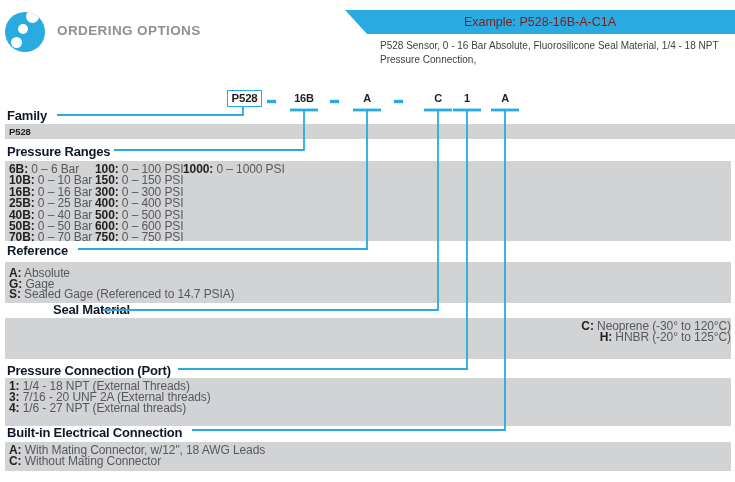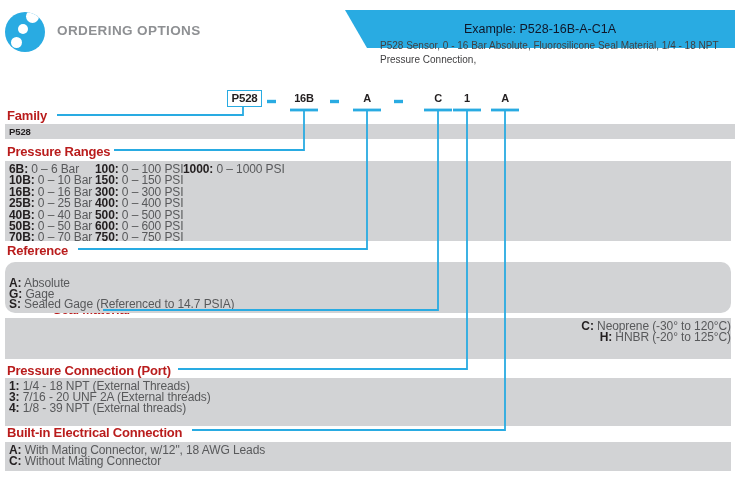--- a/index.html
+++ b/index.html
@@ -7,44 +7,44 @@
         font-family:"Liberation Sans",sans-serif;color:#231F20;}
   
   .logo{position:absolute;left:5px;top:12px;width:40px;height:40px;border-radius:50%;
         background:#29ABE2;overflow:hidden;}
   .logo .dot{position:absolute;background:#fff;border-radius:50%;}
   .dot-a{width:13px;height:13px;left:21px;top:-2px;}
   .dot-b{width:10px;height:10px;left:13px;top:12px;}
   .dot-c{width:11px;height:11px;left:6px;top:25px;}
   .page-title{position:absolute;left:57px;top:23px;font-size:13.5px;font-weight:bold;
         color:#8E9093;letter-spacing:.4px;}
-  .banner{position:absolute;left:345px;top:10px;width:390px;height:38px;background:#29ABE2;
+  .banner{position:absolute;left:345px;top:10px;width:390px;height:24px;background:#29ABE2;
         clip-path:polygon(0 0,100% 0,100% 100%,22px 100%);
         display:flex;align-items:center;justify-content:center;
-        color:#0f172a;font-size:12.5px;}
+        color:#7f1d1d;font-size:12.5px;}
   .banner-desc{position:absolute;left:380px;top:39px;width:352px;font-size:10px;
         line-height:13.5px;color:#414042;}
   
   .pn-box{position:absolute;left:227px;top:90px;width:33px;height:15px;border:1.6px solid #29ABE2;
         font-size:11.5px;font-weight:bold;text-align:center;line-height:15px;letter-spacing:-.2px;}
   .pn-code{position:absolute;top:90px;width:40px;font-size:11px;font-weight:bold;
         text-align:center;line-height:16px;letter-spacing:-.2px;}
   .pn-16b{left:284px;} .pn-a1{left:347px;} .pn-c{left:418px;} .pn-1{left:447px;} .pn-a2{left:485px;}
   
   .sec-title{position:absolute;left:7px;font-size:13px;font-weight:bold;letter-spacing:-.2px;
-        color:#b91c1c;white-space:nowrap;}
+        color:#0f172a;white-space:nowrap;}
   .t-family{top:108px;} .t-ranges{top:144px;} .t-ref{top:243px;} .t-seal{top:302px;margin-left:46px;}
   .t-port{top:363px;} .t-elec{top:425px;text-align:center;}
   
   .gbox{position:absolute;left:5px;width:726px;background:#D2D3D5;font-size:12px;
         color:#58595B;letter-spacing:-.1px;}
   .gbox b{color:#231F20;}
   .b-family{top:124px;height:15px;line-height:15px;padding-left:4px;font-size:9.5px;}
   .b-ranges{top:161px;height:80px;}
-  .b-ref{top:262px;height:35px;padding-top:16px;line-height:10.7px;border-radius:10px;}
+  .b-ref{top:262px;height:35px;padding-top:6px;line-height:10.7px;}
   .b-seal{top:318px;height:38px;padding-top:3px;line-height:11px;text-align:right;}
   .b-port{top:378px;height:45px;padding-top:3px;line-height:11px;}
   .b-elec{top:442px;height:26px;padding-top:3px;line-height:11px;}
   .opt{padding-left:4px;white-space:nowrap;}
   .col{position:absolute;top:3px;line-height:11.4px;white-space:nowrap;}
   .col1{left:4px;} .col2{left:90px;} .col3{left:178px;}
   
   svg.overlay{position:absolute;left:0;top:0;pointer-events:none;}
 </style>
 </head>
@@ -110,21 +110,21 @@
   </div>
 
   <div class="gbox b-seal">
     <div class="opt"><b>C:</b> <span>Neoprene (-30° to 120°C)</span></div>
     <div class="opt"><b>H:</b> <span>HNBR (-20° to 125°C)</span></div>
   </div>
 
   <div class="gbox b-port">
     <div class="opt"><b>1:</b> <span>1/4 - 18 NPT (External Threads)</span></div>
     <div class="opt"><b>3:</b> <span>7/16 - 20 UNF 2A (External threads)</span></div>
-    <div class="opt"><b>4:</b> <span>1/8 - 39 NPT (External threads)</span></div>
+    <div class="opt"><b>4:</b> <span>1/6 - 27 NPT (External threads)</span></div>
   </div>
 
   <div class="gbox b-elec">
     <div class="opt"><b>A:</b> <span>With Mating Connector, w/12", 18 AWG Leads</span></div>
     <div class="opt"><b>C:</b> <span>Without Mating Connector</span></div>
   </div>
 
   <svg class="overlay" width="735" height="482" viewBox="0 0 735 482">
     <g stroke="#29ABE2" fill="none" stroke-width="1.8">
       <path d="M57 115 H243 V106"></path>

